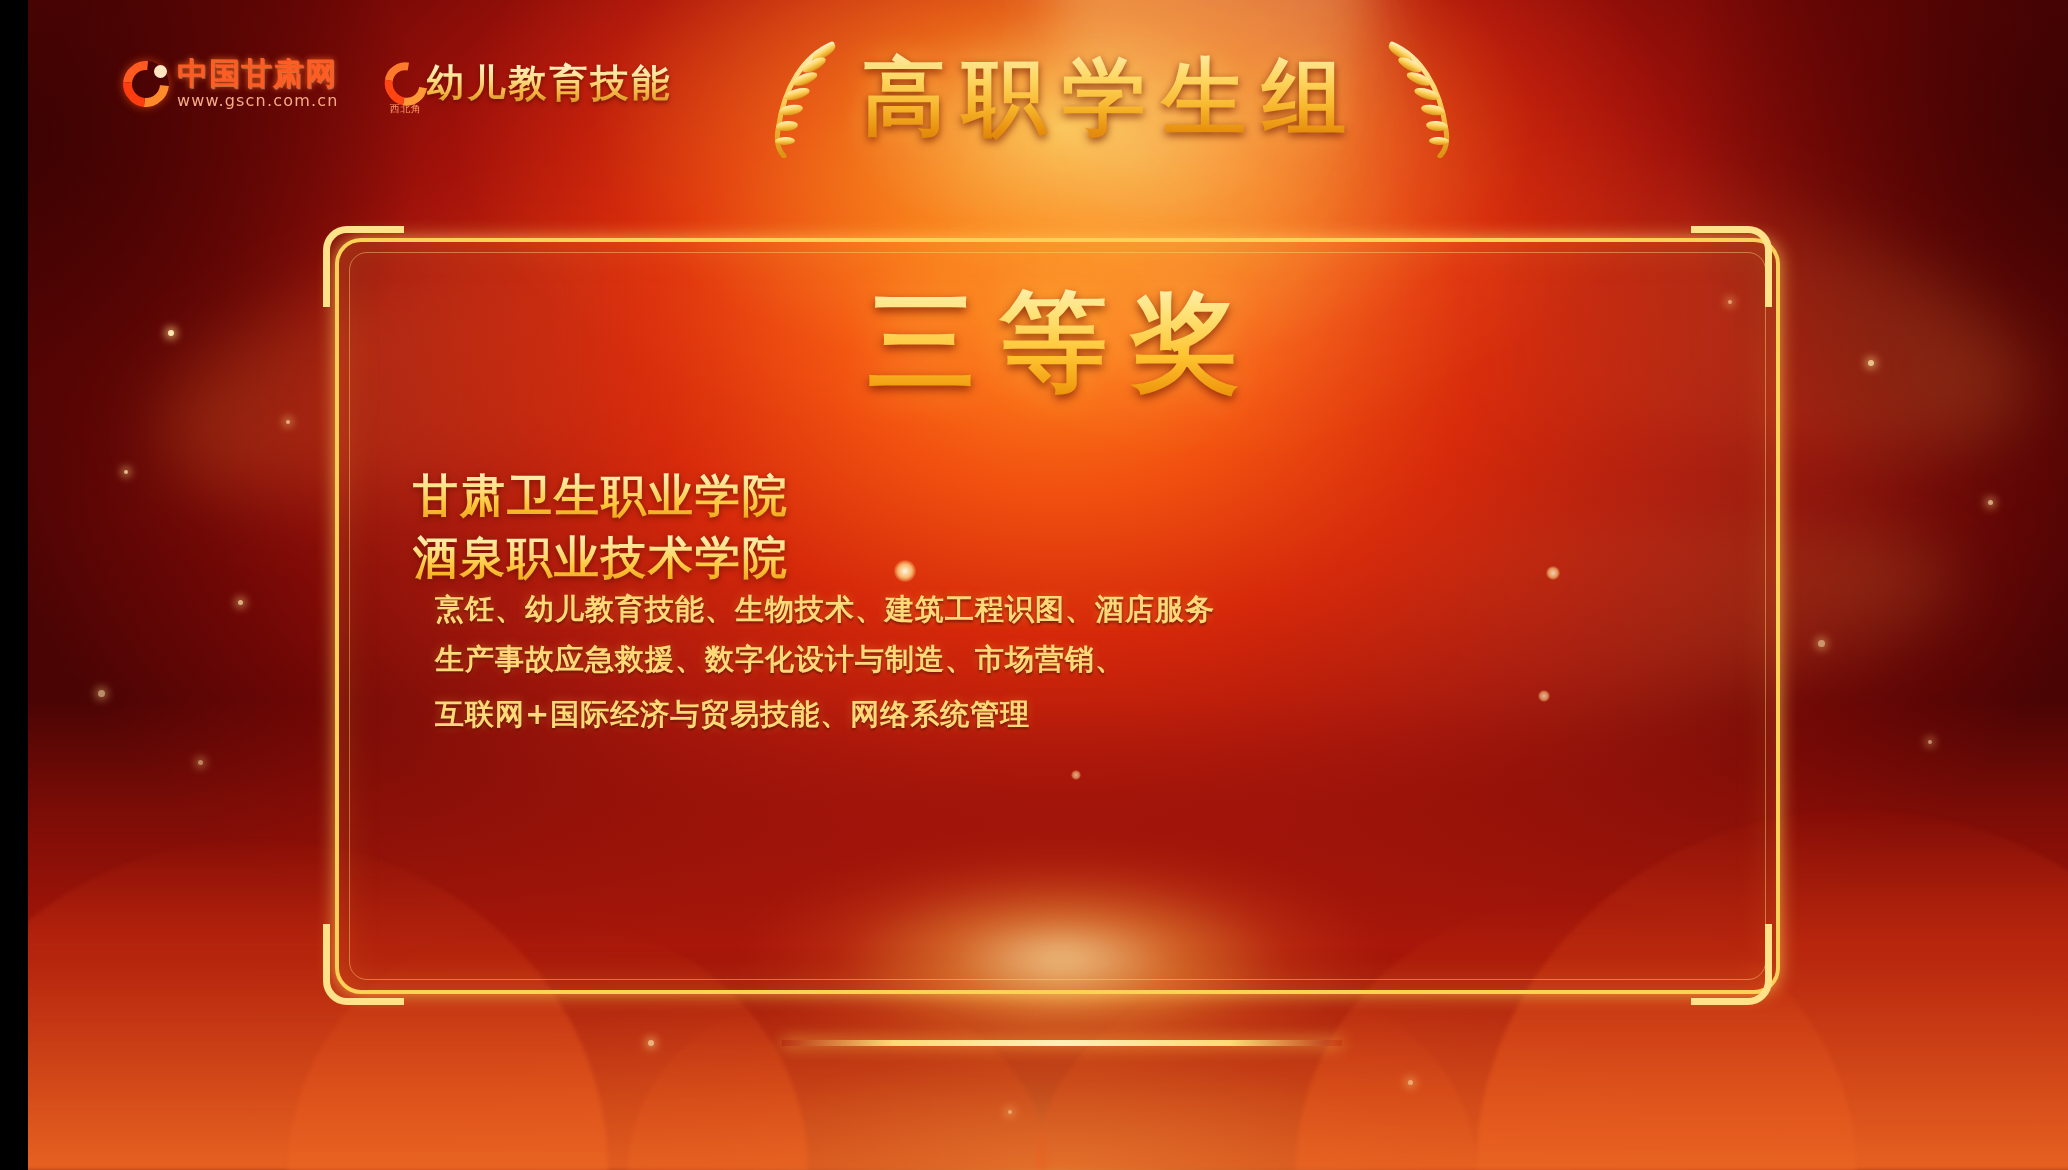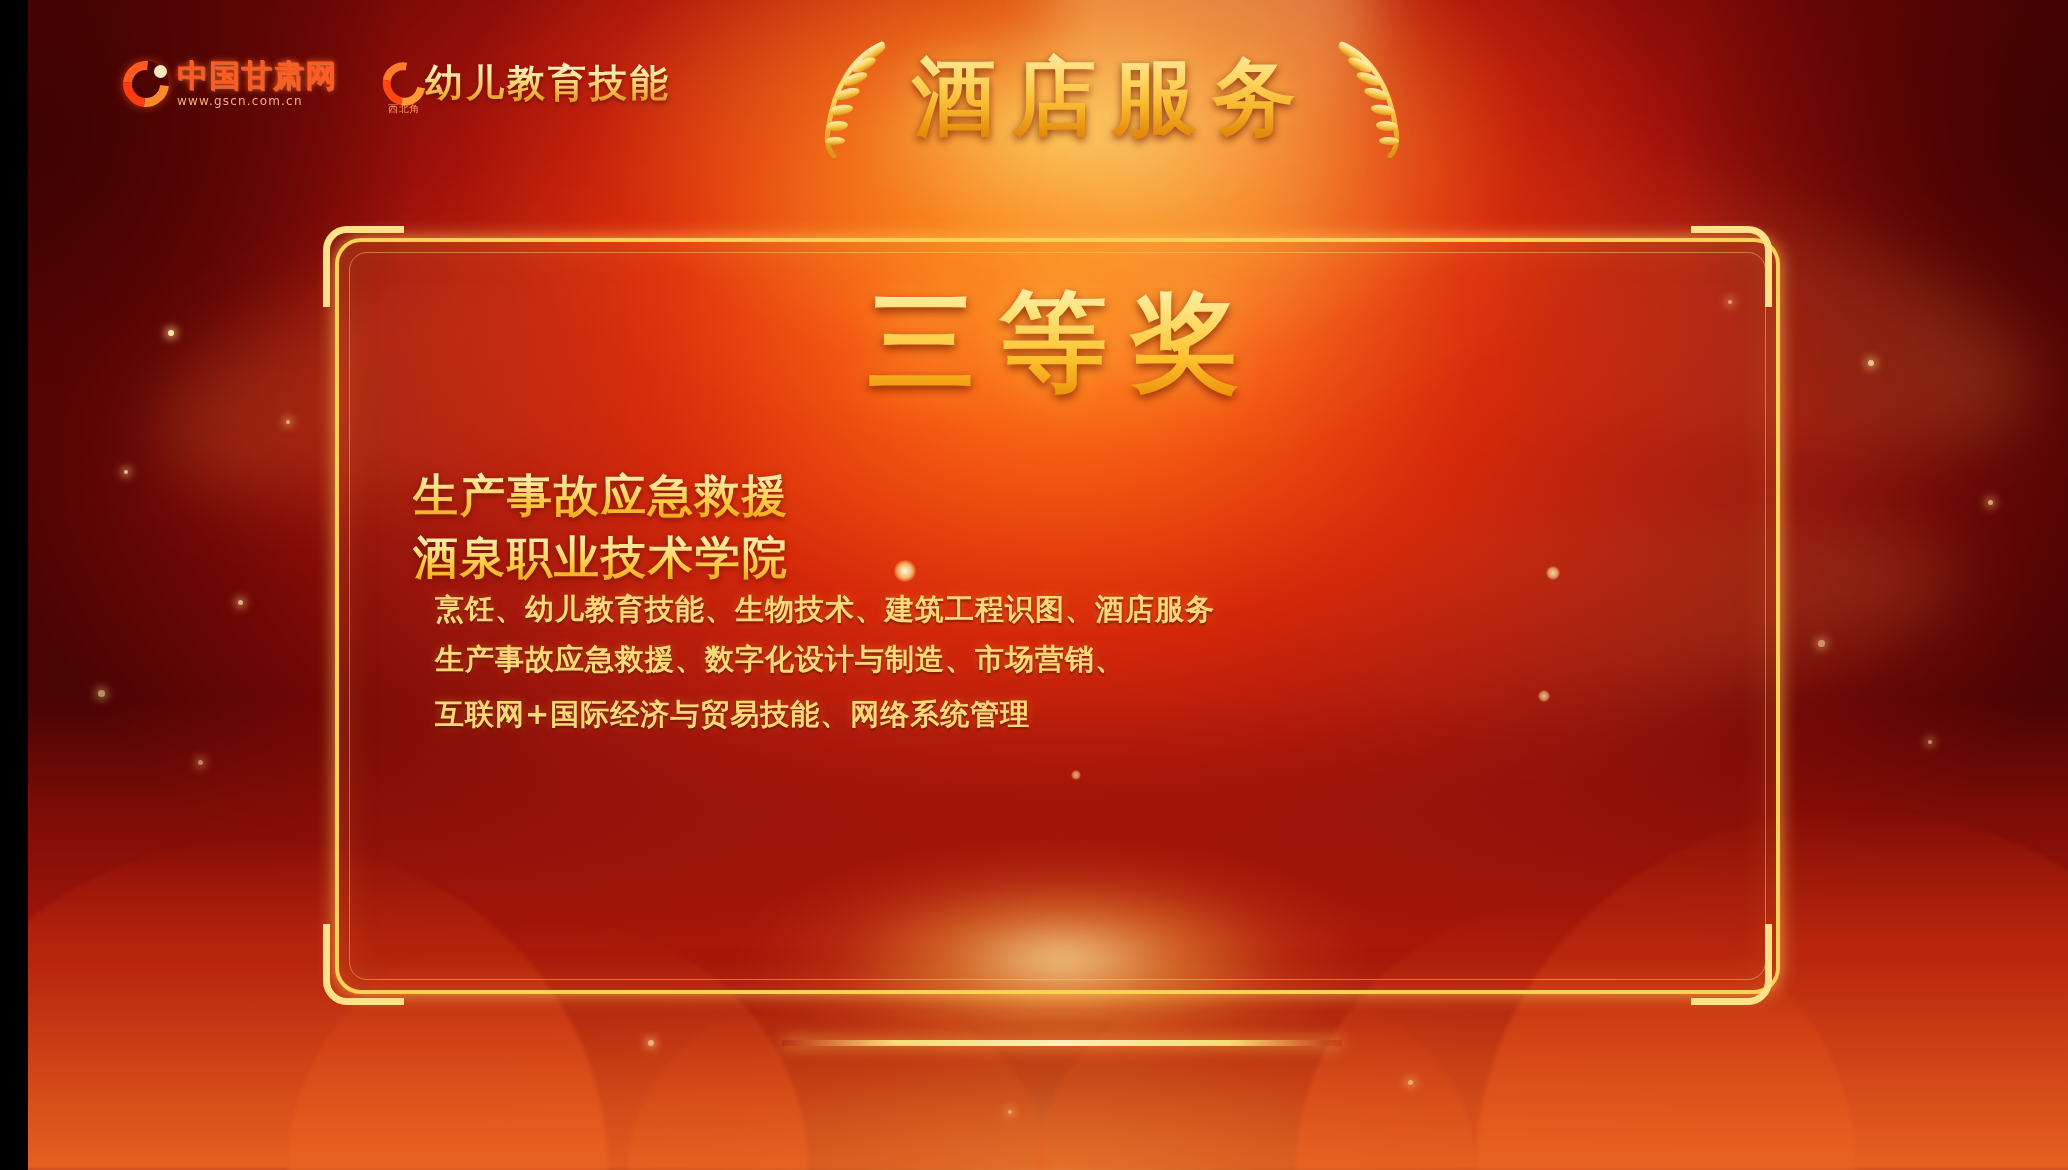--- a/index.html
+++ b/index.html
@@ -129,21 +129,21 @@
     background: #ffe7c2;
   }
   .logo-words { display: flex; flex-direction: column; line-height: 1; }
   .logo-cn {
     font-size: 31px; font-weight: 700; letter-spacing: 1px;
     color: #ff5b22;
     text-shadow: 0 0 6px rgba(255,120,40,.9), 1px 1px 0 rgba(255,220,180,.45);
     font-family: "DejaVu Serif", "Liberation Serif", serif;
   }
   .logo-url {
-    font-size: 12px; letter-spacing: 1.2px; color: #ffb48a;
+    font-size: 16px; letter-spacing: 1.2px; color: #ffb48a;
     margin-top: 4px; opacity: .95;
   }
   .logo-sep { width: 10px; }
   .logo-app { display: flex; align-items: center; }
   .app-mark { width: 42px; height: 44px; position: relative; }
   .app-mark .ring2 {
     position: absolute; inset: 0; border-radius: 50%;
     border: 8px solid transparent;
     border-top-color: #ff7a2a; border-left-color: #ff4512; border-bottom-color: #ff9a36;
     transform: rotate(-35deg);
@@ -343,21 +343,21 @@
           <ellipse cx="62" cy="14" rx="13" ry="5" transform="rotate(-32 62 14)"></ellipse>
           <ellipse cx="52" cy="27" rx="13" ry="5" transform="rotate(-28 52 27)"></ellipse>
           <ellipse cx="43" cy="41" rx="13" ry="5" transform="rotate(-22 43 41)"></ellipse>
           <ellipse cx="35" cy="56" rx="13" ry="5" transform="rotate(-16 35 56)"></ellipse>
           <ellipse cx="29" cy="72" rx="12" ry="5" transform="rotate(-10 29 72)"></ellipse>
           <ellipse cx="25" cy="88" rx="11" ry="5" transform="rotate(-6 25 88)"></ellipse>
           <ellipse cx="23" cy="103" rx="10" ry="4" transform="rotate(-2 23 103)"></ellipse>
         </g>
       </svg>
     </div>
-    <div class="group-title">酒店服务</div>
+    <div class="group-title">高职学生组</div>
     <div class="wheat" style="transform: scaleX(-1);">
       <svg viewBox="0 0 78 120" aria-hidden="true">
         <defs>
           <linearGradient id="wg2" x1="0" y1="0" x2="0" y2="1">
             <stop offset="0" stop-color="#fff0bf"></stop>
               <stop offset="45%" stop-color="#ffd45f"></stop>
               <stop offset="100%" stop-color="#dc9412"></stop>
           </linearGradient>
         </defs>
         <path d="M70 6 C42 18 22 48 16 92 C14 104 16 112 22 118" fill="none" stroke="url(#wg2)" stroke-width="5" stroke-linecap="round"></path>
@@ -380,21 +380,21 @@
   <div class="corner bl"></div>
   <div class="corner br"></div>
   <div class="base-bar"></div>
 
   <div class="panel-content">
     <div class="award-title">三等奖</div>
 
     <div class="entries">
 
       <div class="entry">
-        <div class="school">生产事故应急救援</div>
+        <div class="school">甘肃卫生职业学院</div>
       </div>
 
       <div class="entry">
         <div class="school">酒泉职业技术学院</div>
         <div class="majors">烹饪、幼儿教育技能、生物技术、建筑工程识图、酒店服务</div>
       </div>
 
       <div class="entry">
         <div class="majors">生产事故应急救援、数字化设计与制造、市场营销、</div>
         <div class="majors" style="margin-top:10px;">互联网+国际经济与贸易技能、网络系统管理</div>

